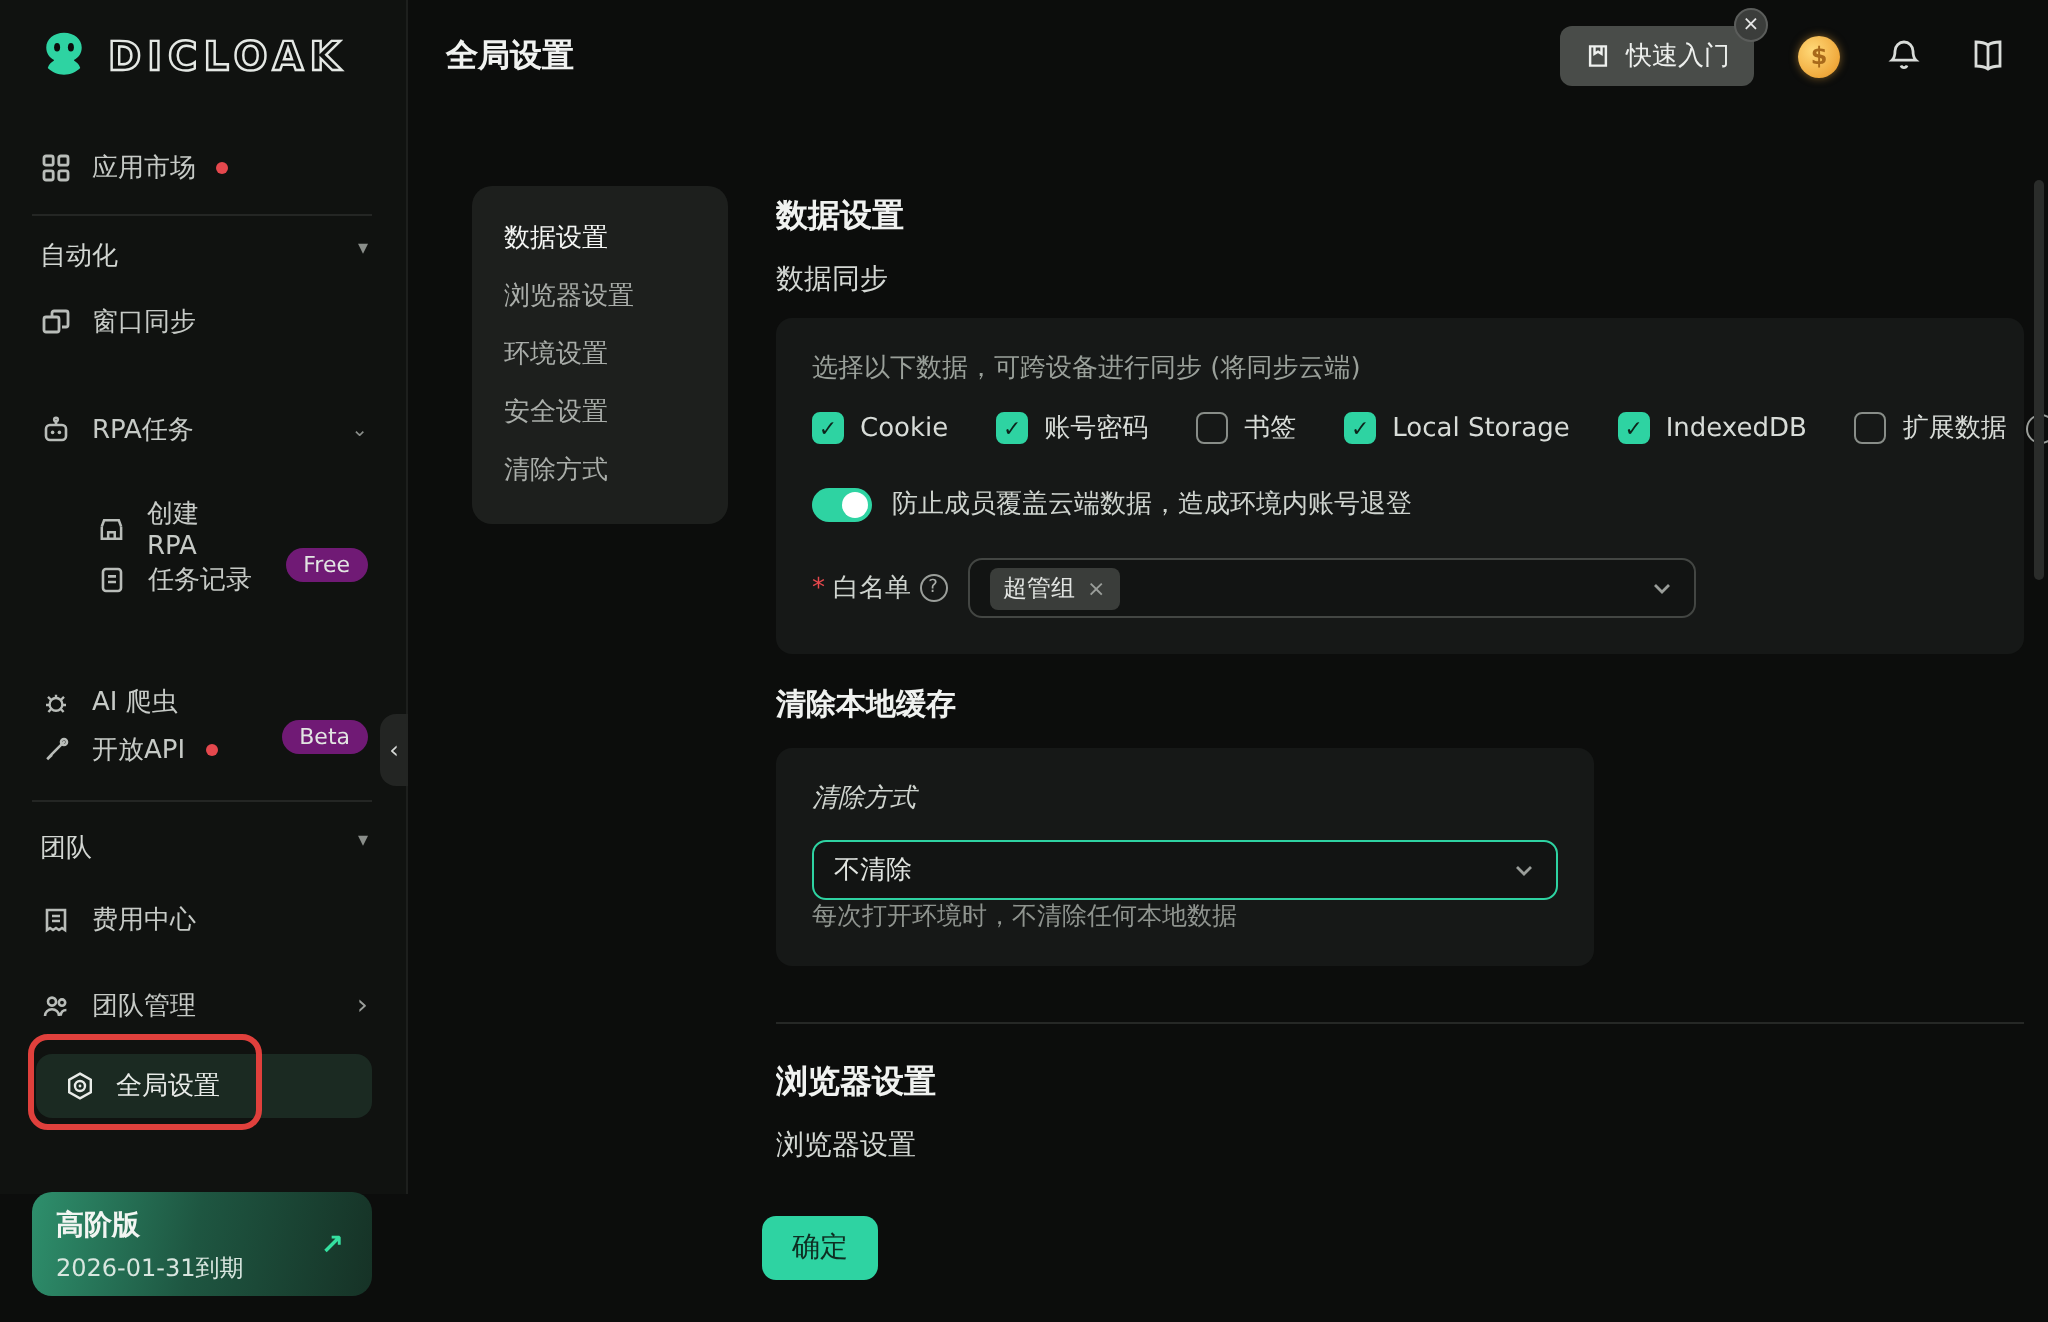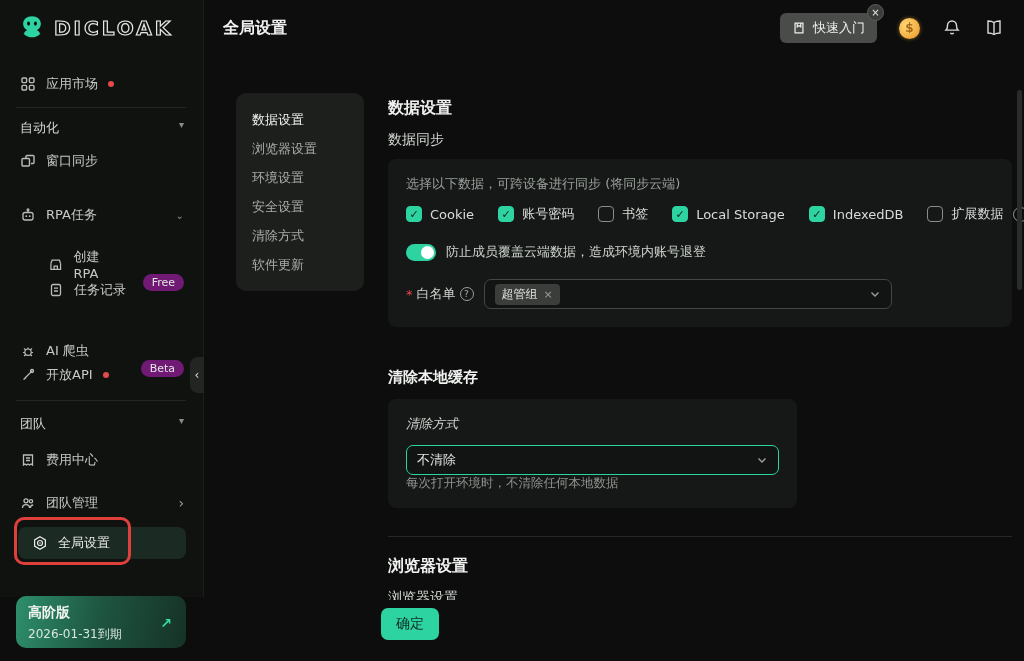--- a/index.html
+++ b/index.html
@@ -72,24 +72,24 @@
   .toggle.on { background:#2ed3a2; }
   .toggle .knob { position:absolute; top:2px; left:2px; width:13px; height:13px; border-radius:50%; background:#ffffff; transition:left .1s; }
   .toggle.on .knob { left:15px; }
   .toggle-label { font-size:13px; color:#cfd4cf; }
   .wl-row { display:flex; align-items:center; gap:10px; margin-top:18px; }
   .wl-label { display:flex; align-items:center; gap:4px; font-size:13px; color:#cfd4cf; white-space:nowrap; }
   .req-star { color:#e5484d; }
   .q-circle { width:14px; height:14px; border-radius:50%; border:1px solid #9a9e9a; color:#aaaeaa; font-size:9px; display:flex; align-items:center; justify-content:center; }
   .select { height:30px; border:1px solid #434643; border-radius:7px; background:#121413; display:flex; align-items:center; padding:0 10px; position:relative; }
   .select .sel-caret { position:absolute; right:10px; top:8px; }
-  .wl-select { width:408px; }
+  .wl-select { width:364px; }
   .tag { display:flex; align-items:center; gap:6px; background:#3a3d3a; border-radius:4px; padding:2px 7px; font-size:12px; color:#e2e5e2; }
   .tag-x { color:#9a9e9a; font-size:11px; }
-  .section-title { font-size:15px; font-weight:700; color:#f0f2f0; margin-top:41px; }
+  .section-title { font-size:15px; font-weight:700; color:#f0f2f0; margin-top:16px; }
   .card2 { width:409px; margin-top:12px; padding:16px 18px; }
   .field-label { font-size:13px; color:#cfd4cf;font-style:italic; }
   .method-select { width:373px; margin-top:12px; border-color:#2ed3a2; }
   .sel-value { font-size:13px; color:#e0e4e0; }
   .field-hint { font-size:12.5px; color:#8f948f; margin-top:0; }
   .divider { width:624px; height:1px; background:#262826; margin-top:28px; }
   .h1b { font-size:16px; font-weight:700; color:#f0f2f0; margin-top:19px; }
   .confirm-btn { position:absolute; left:381px; top:608px; background:#2ed3a2; color:#0e2e22; font-size:14px; padding:7px 15px; border-radius:7px; border:none; font-family:inherit; }
   .scroll-track { position:absolute; right:2px; top:90px; width:5px; height:200px; border-radius:3px; background:#2a2c2a; }
 </style>
@@ -254,21 +254,20 @@
       </svg>
   </div>
 </div>
 
 <div class="subnav">
   <div class="subnav-item active">数据设置</div>
   <div class="subnav-item">浏览器设置</div>
   <div class="subnav-item">环境设置</div>
   <div class="subnav-item">安全设置</div>
   <div class="subnav-item">清除方式</div>
-  <div class="subnav-item">软件更新</div>
 </div>
 
 <div class="content">
   <div class="h1">数据设置</div>
   <div class="h2">数据同步</div>
 
   <div class="card card1">
     <div class="hint">选择以下数据，可跨设备进行同步 (将同步云端)</div>
     <div class="cb-row">
       <label class="cb">

